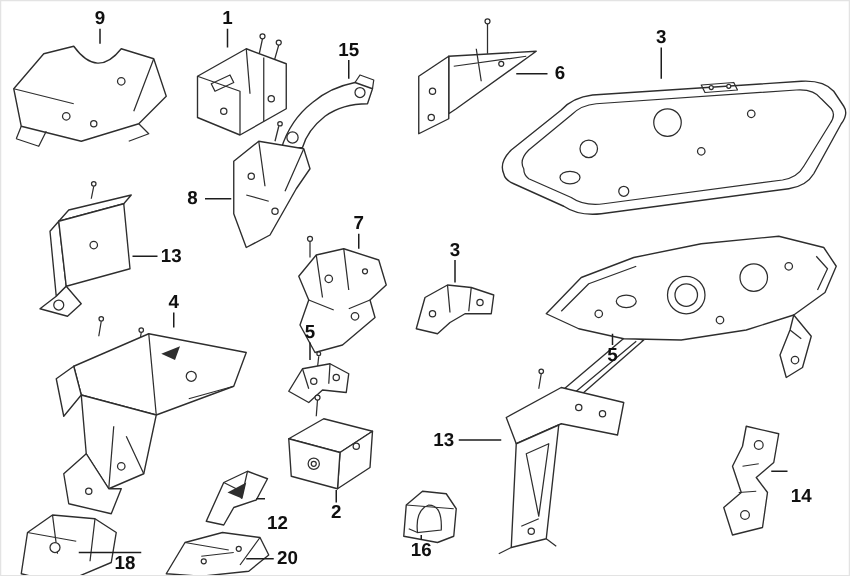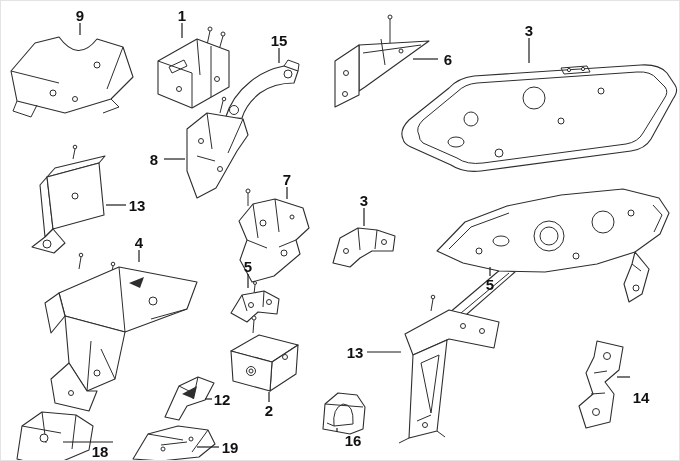--- a/index.html
+++ b/index.html
@@ -240,18 +240,18 @@
   <div class="part-label" style="left:153px;top:158px">8</div>
   <div class="part-label" style="left:136px;top:204px">13</div>
   <div class="part-label" style="left:286px;top:178px">7</div>
   <div class="part-label" style="left:363px;top:199px">3</div>
   <div class="part-label" style="left:138px;top:241px">4</div>
   <div class="part-label" style="left:247px;top:265px">5</div>
   <div class="part-label" style="left:268px;top:409px">2</div>
   <div class="part-label" style="left:489px;top:283px">5</div>
   <div class="part-label" style="left:354px;top:351px">13</div>
   <div class="part-label" style="left:640px;top:396px">14</div>
-  <div class="part-label" style="left:221px;top:398px">12</div>
-  <div class="part-label" style="left:352px;top:439px">16</div>
+  <div class="part-label" style="left:221px;top:418px">12</div>
+  <div class="part-label" style="left:336px;top:439px">16</div>
   <div class="part-label" style="left:99px;top:450px">18</div>
-  <div class="part-label" style="left:229px;top:446px">19</div>
+  <div class="part-label" style="left:229px;top:446px">20</div>
 
 </div>
 
 </body></html>

